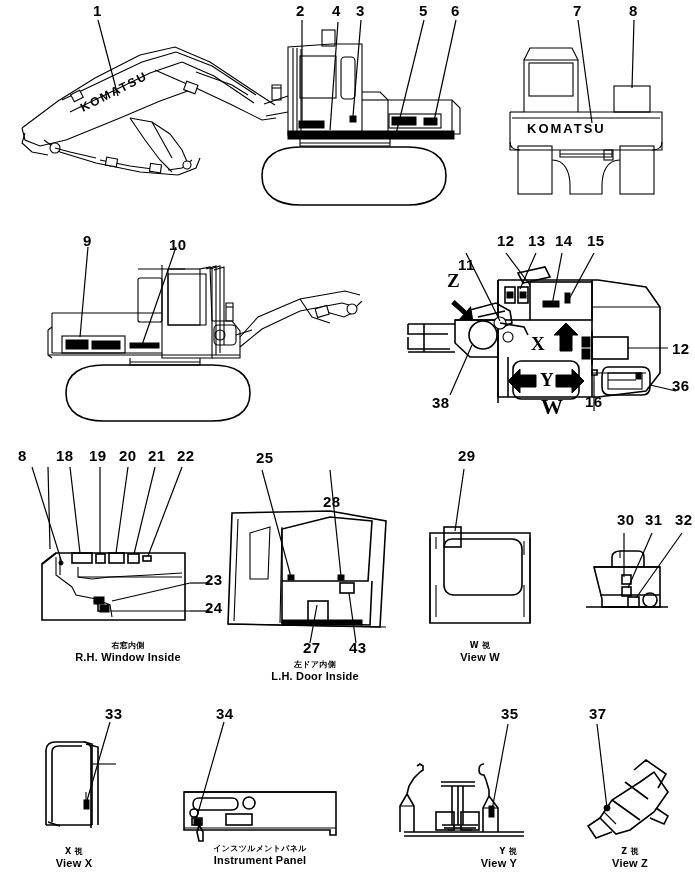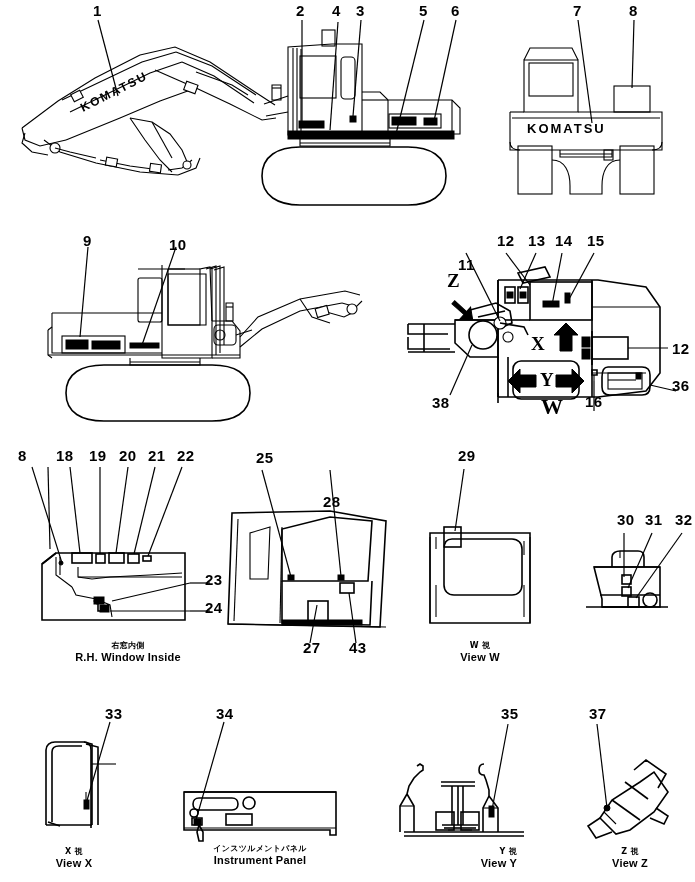--- a/index.html
+++ b/index.html
@@ -438,20 +438,24 @@
   <div class="cal" style="left:458px; top:448px;">29</div>
 
   <div class="cal" style="left:617px; top:512px;">30</div>
   <div class="cal" style="left:645px; top:512px;">31</div>
   <div class="cal" style="left:675px; top:512px;">32</div>
 
   <div class="cap" style="left:48px; top:642px; width:160px;">
     <span class="jp">右窓内側</span>
     <span class="en">R.H. Window Inside</span>
   </div>
+  <div class="cap" style="left:230px; top:661px; width:170px;">
+    <span class="jp">左ドア内側</span>
+    <span class="en">L.H. Door Inside</span>
+  </div>
   <div class="cap" style="left:430px; top:642px; width:100px;">
     <span class="jp">W  視</span>
     <span class="en">View W</span>
   </div>
 
   <svg width="695" height="182" style="top:700px;left:0">
 
     <g>
       <path class="ln2" d="M46,125 L46,50 C46,45 50,42 55,42 L84,42 C88,42 91,45 91,50 L91,128"></path>
       <path class="ln2" d="M52,122 L52,52 C52,48 55,46 59,46 L82,46"></path>

